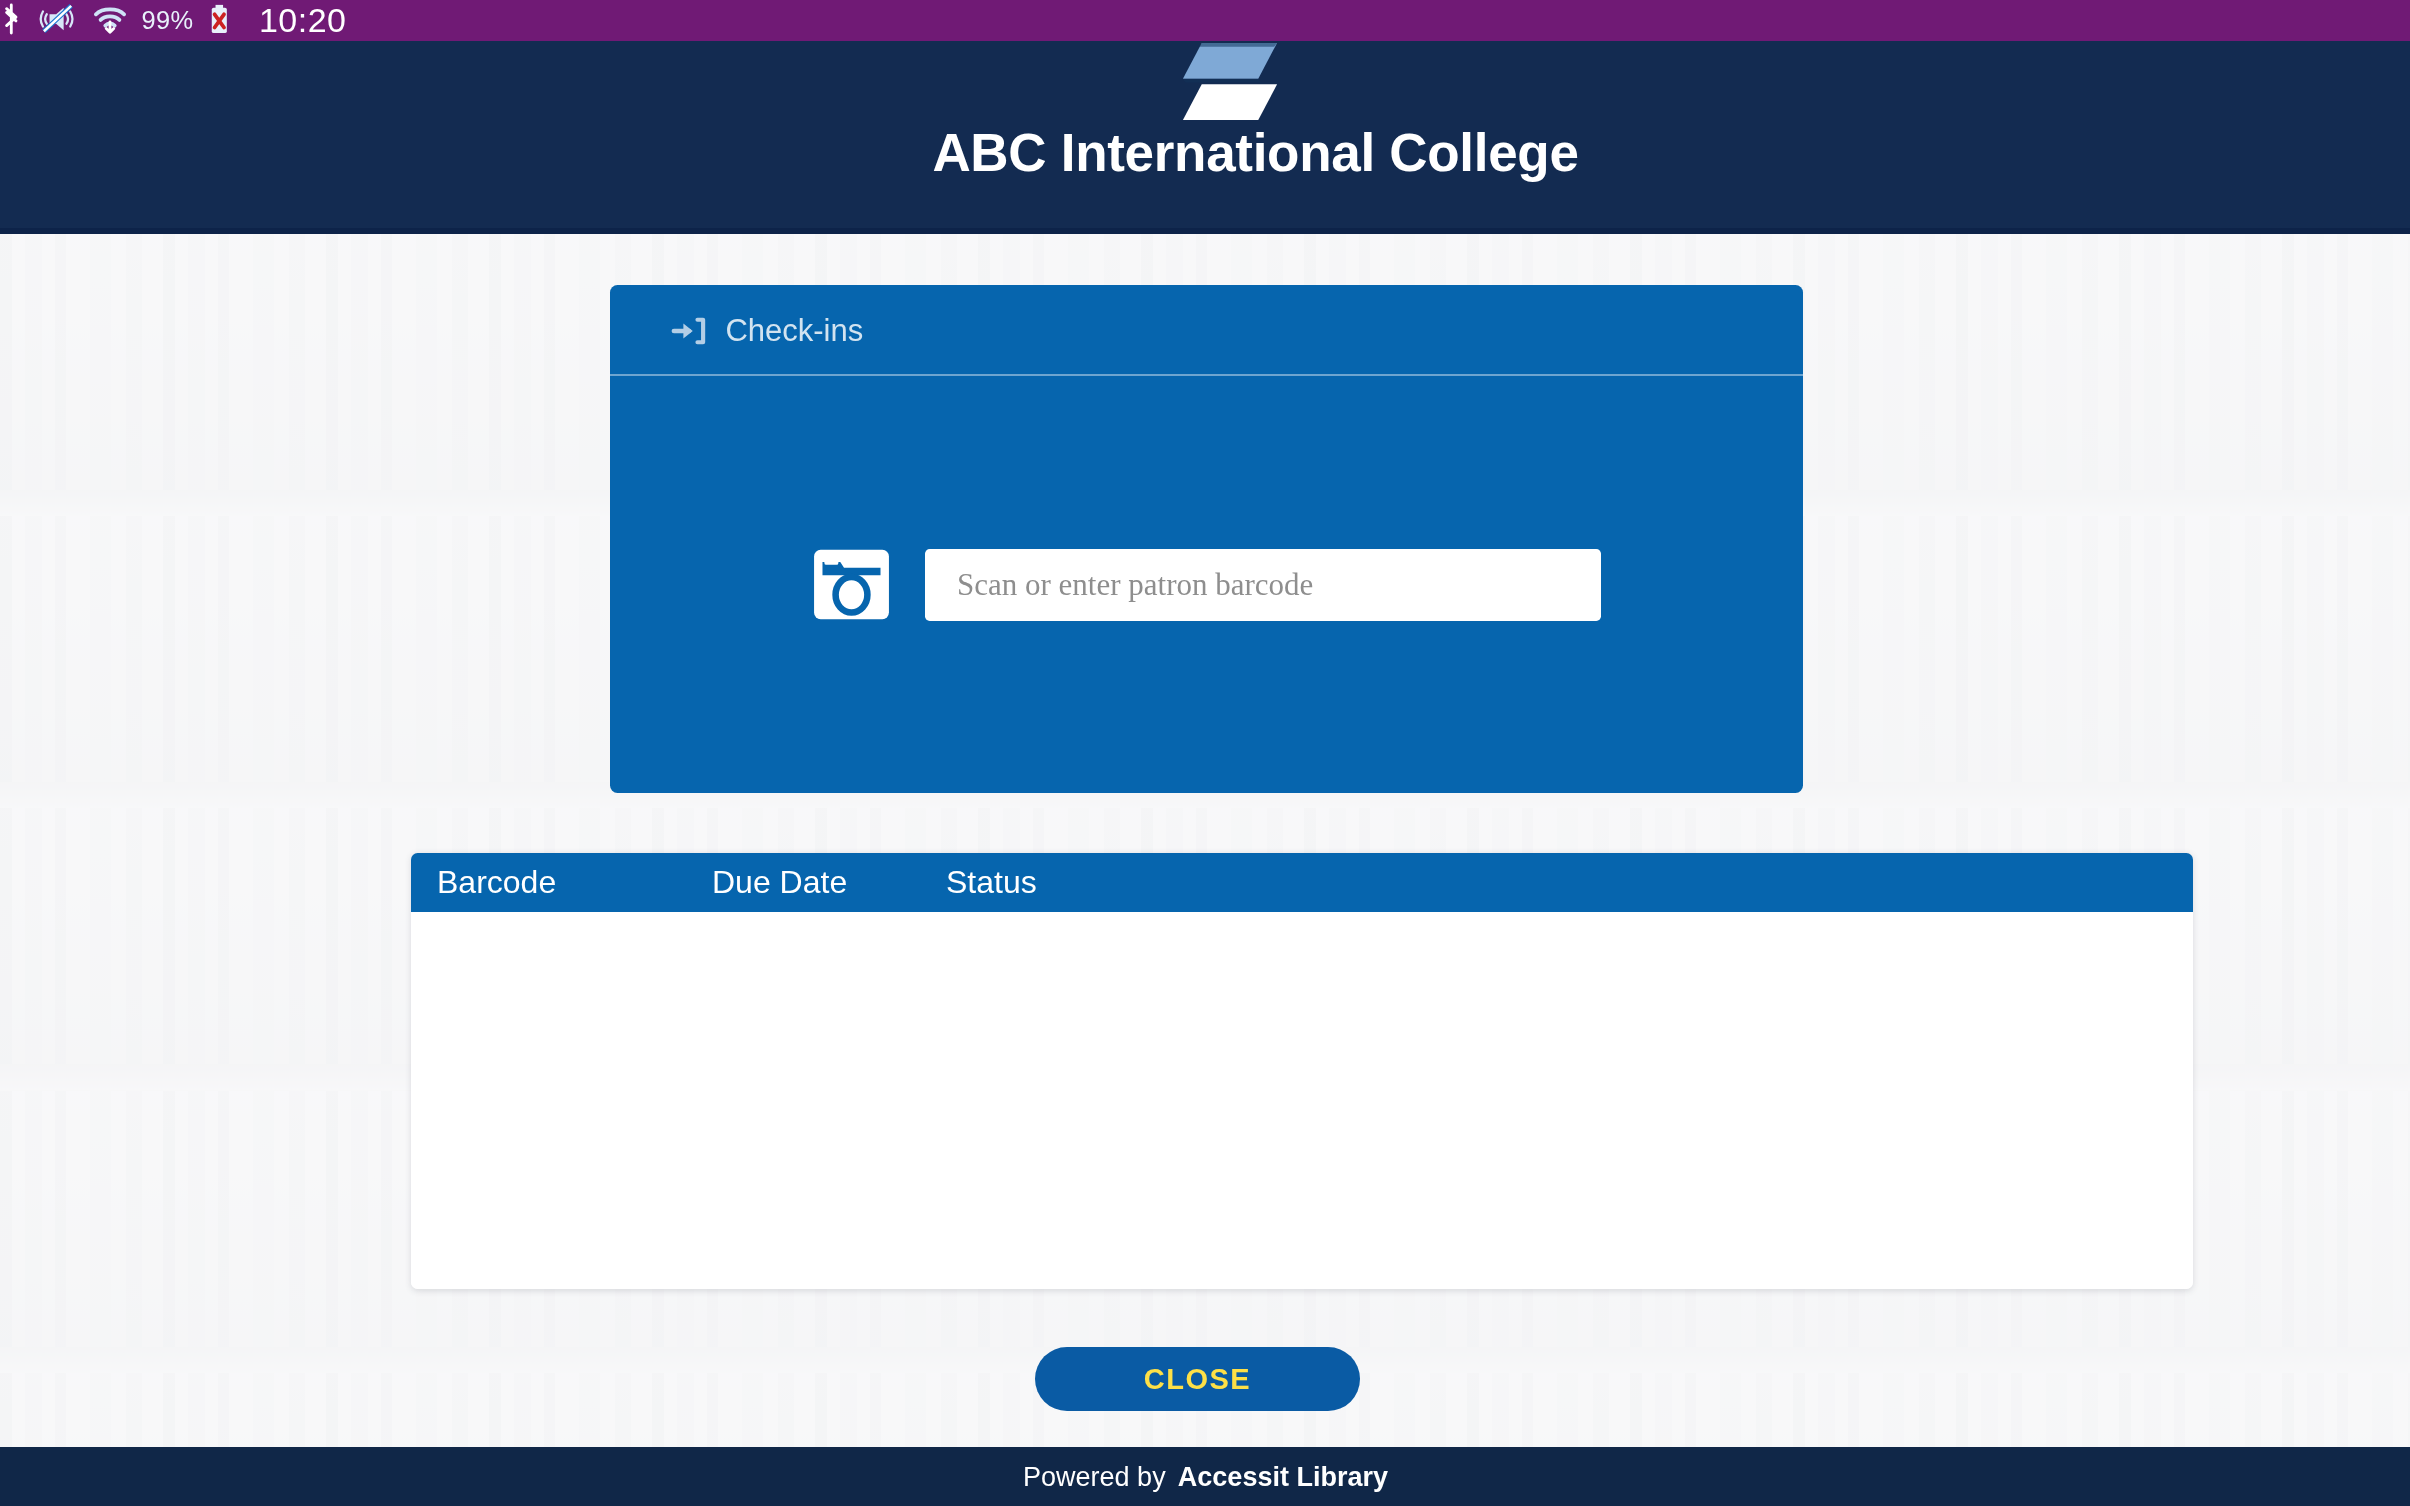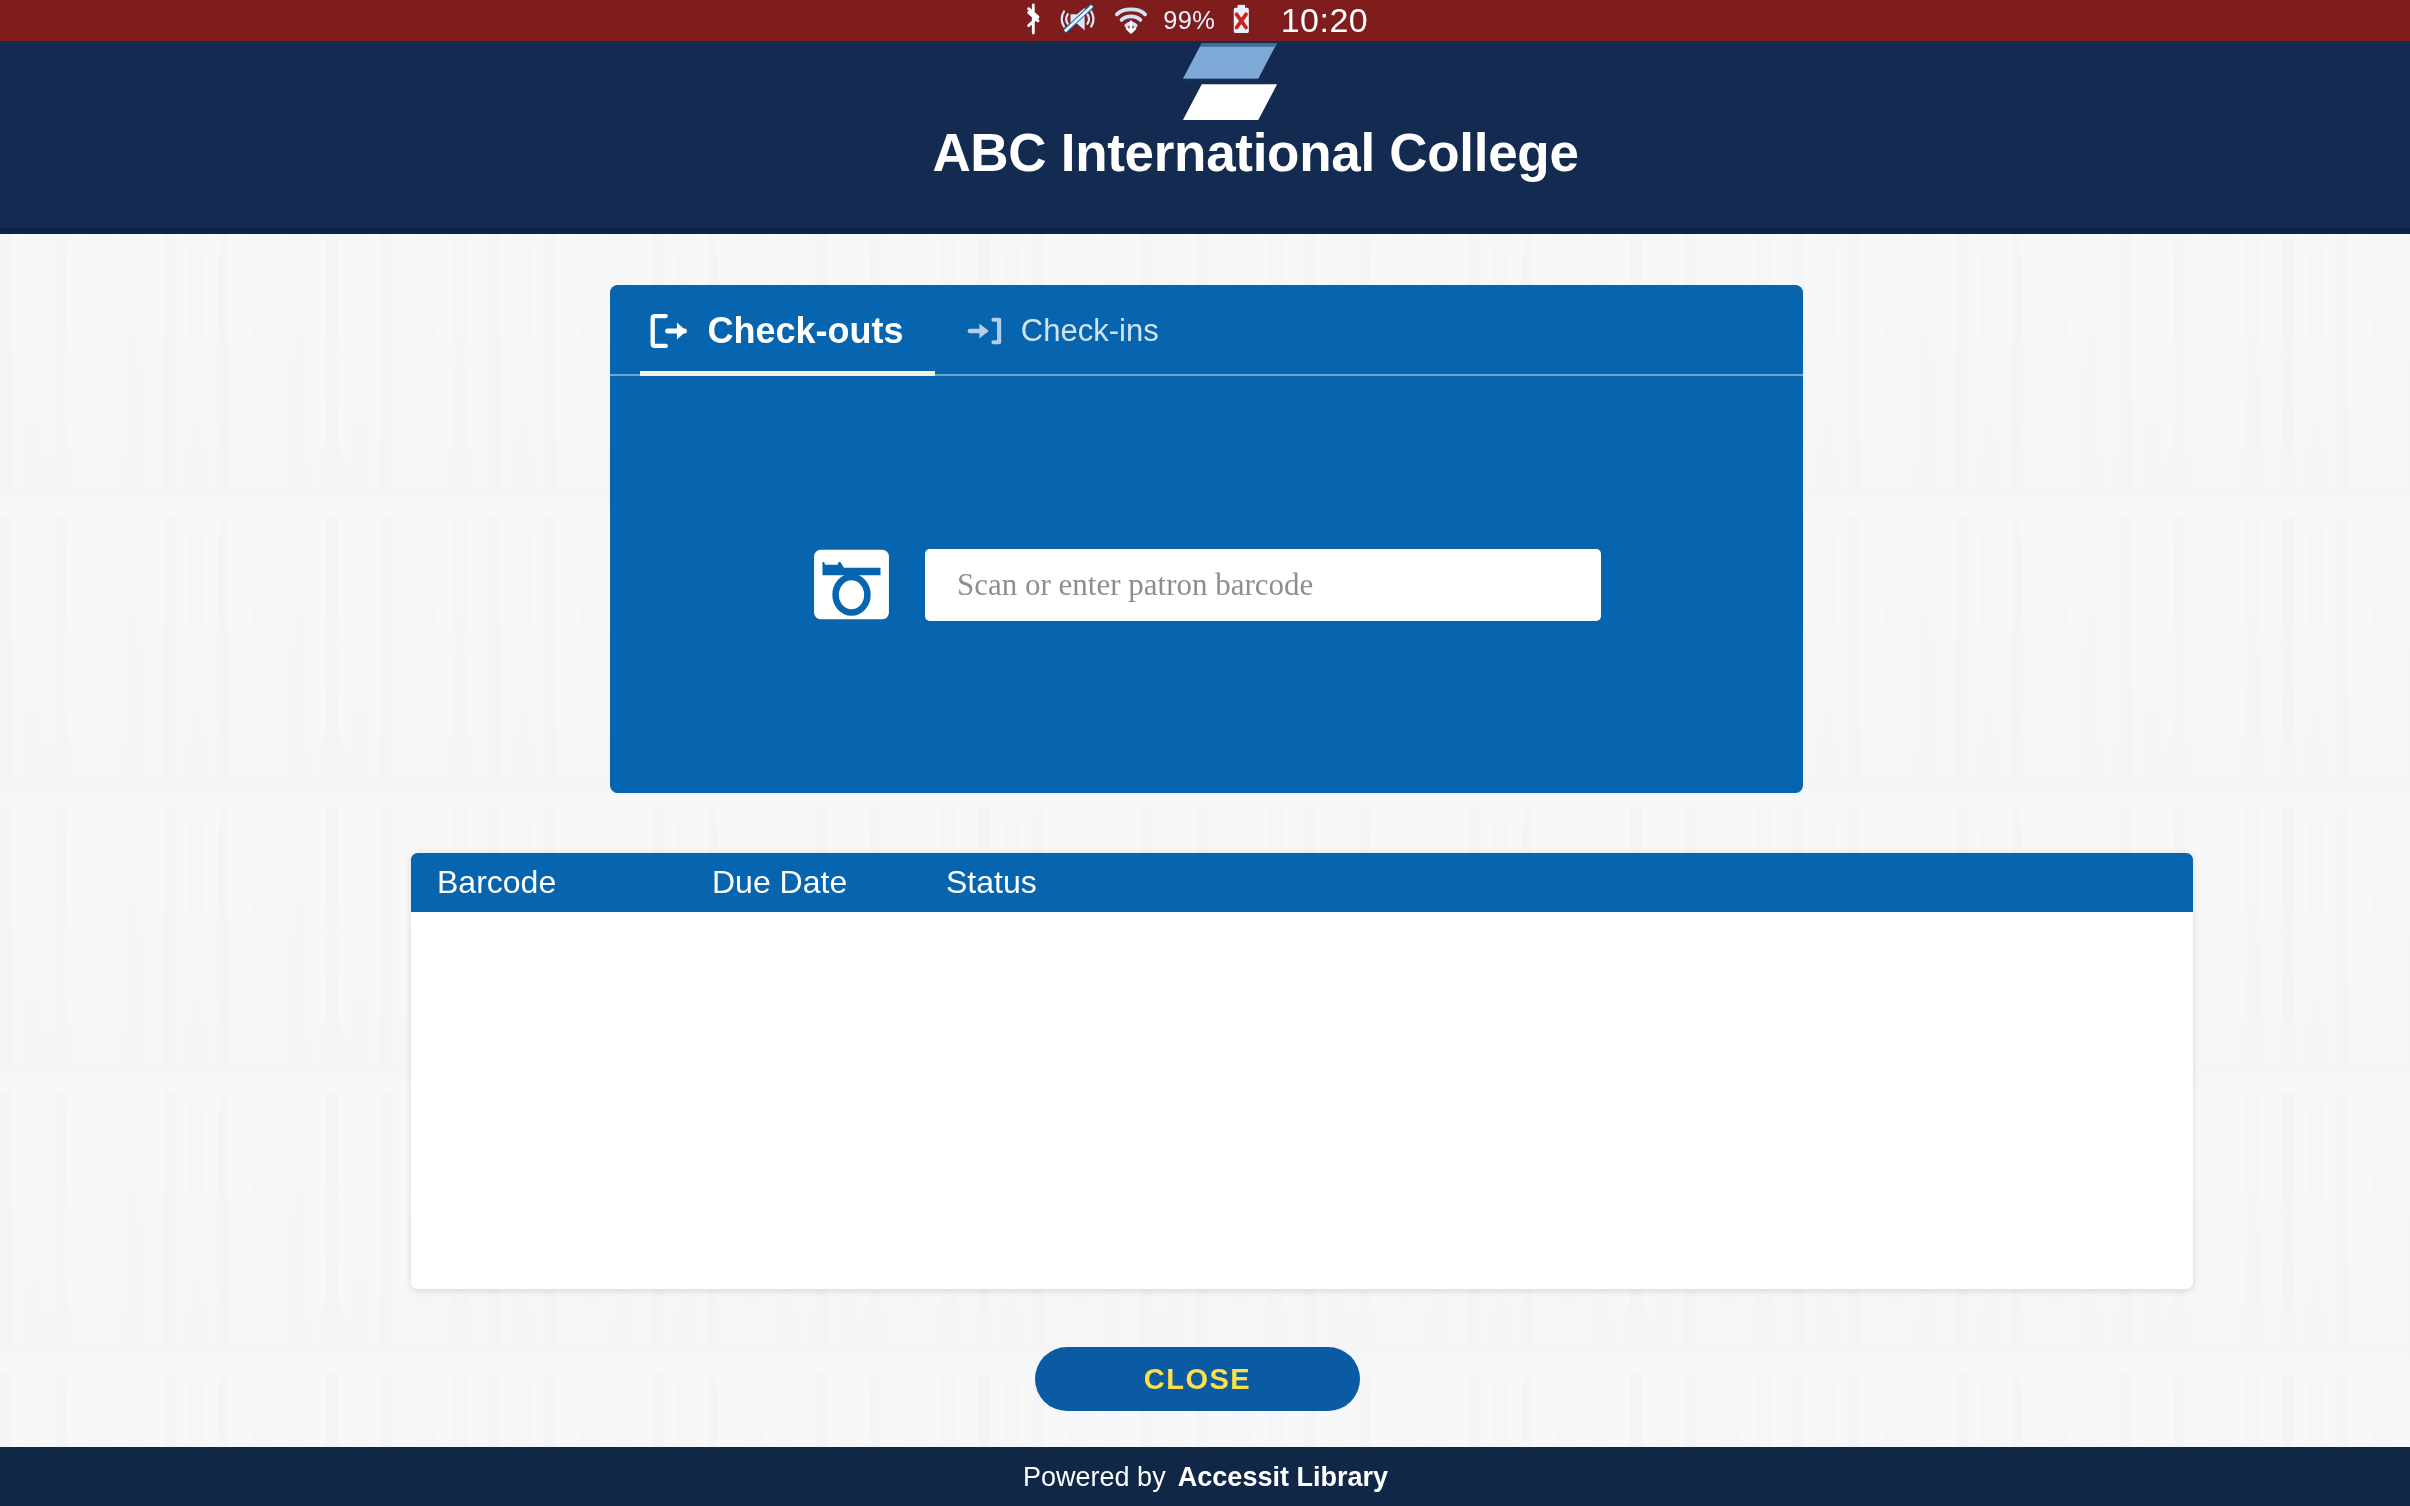--- a/index.html
+++ b/index.html
@@ -52,22 +52,22 @@
   }
   .bg-veil {
     position: absolute; left: 0; top: 0; right: 0; bottom: 0;
     background: rgba(247,248,249,0.80);
   }
 
   
   .statusbar {
     position: absolute; left: 0; top: 0;
     width: 2411px; height: 41px;
-    background: #7f1d1d;
-    display: flex; align-items: center; justify-content: center;
+    background: #701a75;
+    display: flex; align-items: center; justify-content: flex-start;
     padding-right: 21px;
     box-sizing: border-box;
   }
   .sb-group { display: flex; align-items: center; gap: 15px; }
   .sb-icon { display: block; }
   .sb-batt { font-size: 25.4px; color: #e8f1fb; letter-spacing: 0.3px; }
   .sb-clock { font-size: 34px; color: #ffffff; margin-left: 13px; letter-spacing: 0.5px; }
 
   
   .appbar {
@@ -283,30 +283,20 @@
       </svg>
     </span>
     <div class="app-title">ABC International College</div>
   </div>
   <div class="appbar-rule"></div>
 
   <div class="card">
 
     <div class="tabrow">
 
-      <div class="tab active">
-        <span class="tab-ico">
-          <svg width="41" height="38" viewBox="0 0 44 40">
-            <path d="M18 4 H6 C4.9 4 4 4.9 4 6 V34 C4 35.1 4.9 36 6 36 H18" stroke="#ffffff" stroke-width="4.6" fill="none" stroke-linecap="round" stroke-linejoin="round"></path>
-            <path d="M20 20 H38" stroke="#ffffff" stroke-width="5.4" stroke-linecap="round"></path>
-            <path d="M30 11 L40 20 L30 29 Z" fill="#ffffff"></path>
-          </svg>
-        </span>
-        <span class="tab-label">Check-outs</span>
-      </div>
 
       <div class="tab inactive">
         <span class="tab-ico">
           <svg width="38" height="32" viewBox="0 0 40 34">
             <path d="M4 17 H20" stroke="#d9e6f3" stroke-width="5" stroke-linecap="round"></path>
             <path d="M14 9 L24 17 L14 25 Z" fill="#d9e6f3"></path>
             <path d="M29 5 H35 V29 H29" stroke="#d9e6f3" stroke-width="4.4" fill="none" stroke-linecap="round" stroke-linejoin="round"></path>
           </svg>
         </span>
         <span class="tab-label">Check-ins</span>

